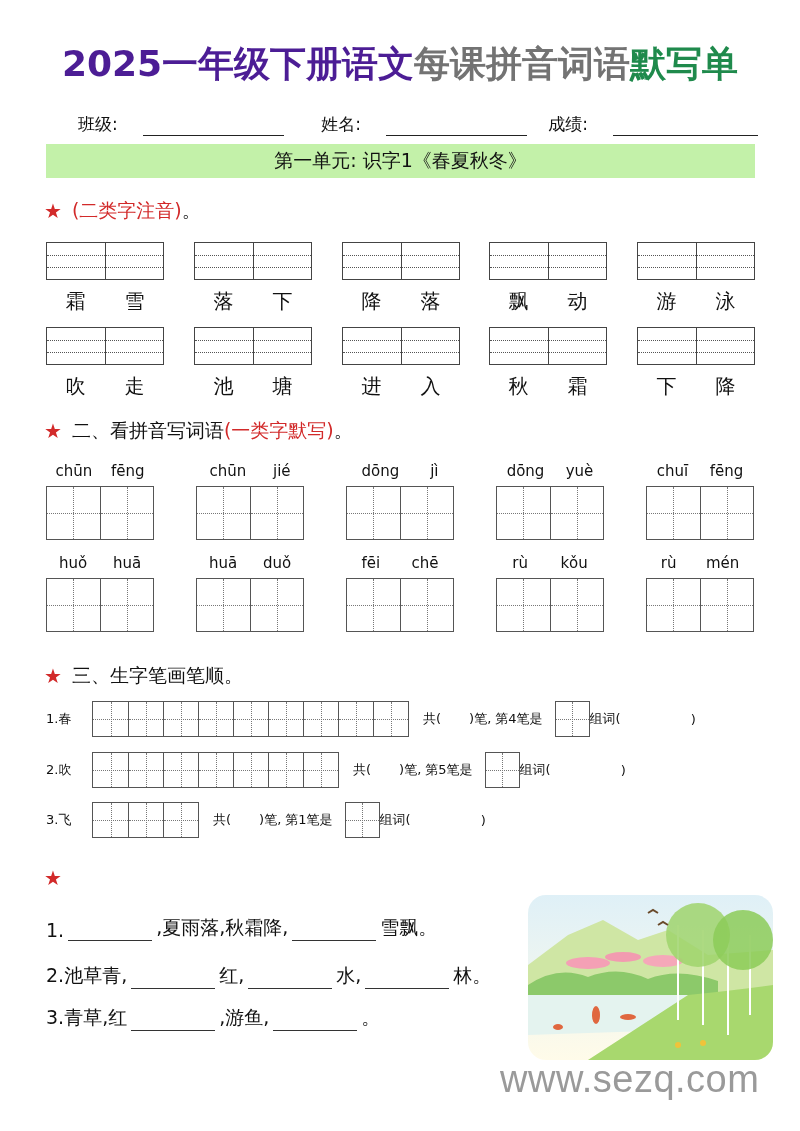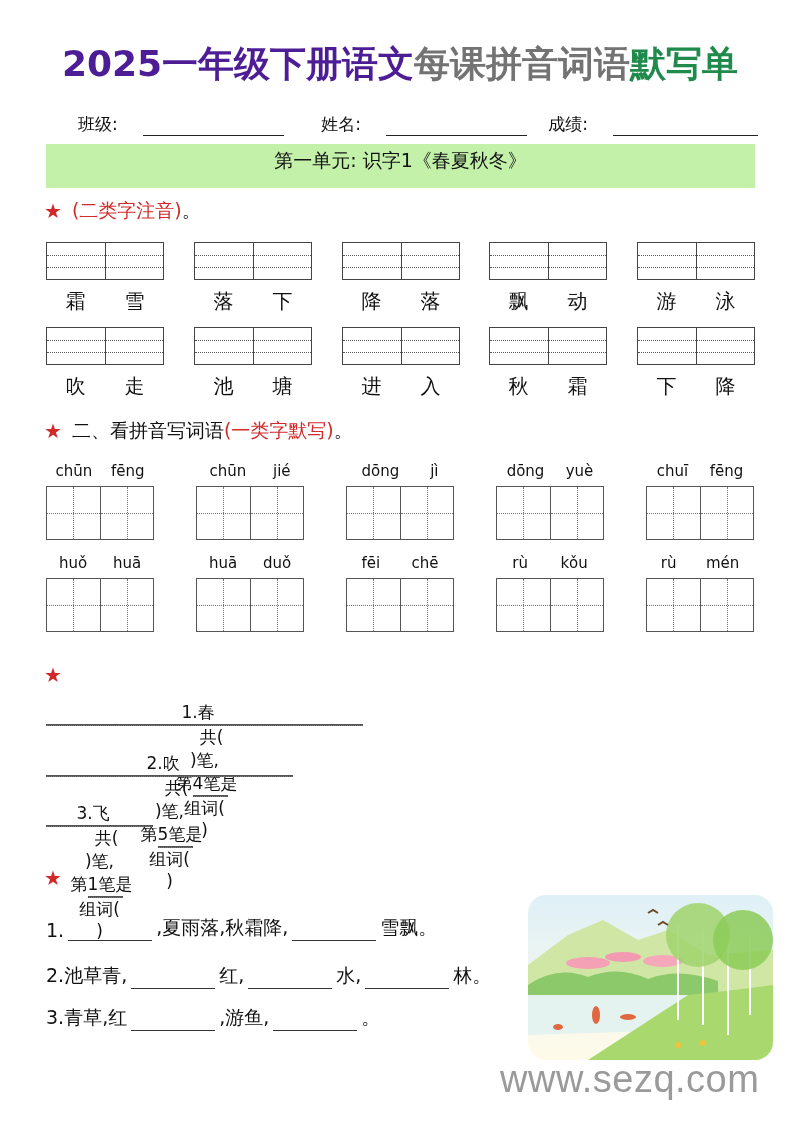--- a/index.html
+++ b/index.html
@@ -9,21 +9,21 @@
   .title { position: absolute; top: 40px; left: 0; width: 800px; text-align: center;
     font-family: "DejaVu Sans", sans-serif; font-weight: bold; font-size: 36px; letter-spacing: 0px; white-space: nowrap; }
   .title .t-black { color: #4c1d95; }
   .title .t-red { color: #737373; }
   .title .t-green { color: #1f8a4c; }
 
   .info-row { position: absolute; top: 110px; left: 78px; width: 680px; height: 26px; font-size: 17px; display: flex; align-items: flex-end; gap: 19px; }
   .info-row .lbl { white-space: nowrap; }
   .info-row .line { border-bottom: 1.5px solid #222; height: 20px; }
 
-  .unit-bar { position: absolute; top: 144px; left: 46px; width: 709px; height: 44px; background: #c3f1a9;
+  .unit-bar { position: absolute; top: 144px; left: 46px; width: 709px; height: 34px; background: #c3f1a9;
     text-align: center; font-size: 19px; line-height: 32px; }
 
   .sec-head { position: absolute; left: 44px; font-size: 19px; white-space: nowrap; display: flex; align-items: center; }
   .sec-head .star { color: #d22a2a; font-size: 20px; margin-right: 10px; }
   .sec-head .red { color: #d22a2a; }
 
   
   .py-box { position: absolute; width: 118px; height: 38px; border: 1.5px solid #444; display: flex; }
   .py-box .cell { flex: 1; position: relative; }
   .py-box .cell + .cell { border-left: 1.5px solid #444; }
@@ -32,21 +32,21 @@
 
   
   .tz-pair { position: absolute; width: 108px; height: 54px; border: 1.5px solid #555; display: flex; }
   .tz-cell { flex: 1; position: relative; }
   .tz-cell + .tz-cell { border-left: 1.5px solid #555; }
   .tz-cell .vh { position: absolute; top: 0; bottom: 0; left: 50%; border-left: 1px dotted #777; }
   .tz-cell .hh { position: absolute; left: 0; right: 0; top: 50%; border-top: 1px dotted #777; }
   .py-lbl { position: absolute; width: 108px; display: flex; justify-content: space-around; font-size: 15px; }
 
   
-  .stroke-row { position: absolute; left: 46px; height: 36px; display: flex; align-items: center; font-size: 17px; white-space: nowrap; flex-direction: column; }
+  .stroke-row { position: absolute; left: 46px; height: 36px; display: flex; align-items: center; font-size: 13px; white-space: nowrap; }
   .stroke-row .num { width: 46px; }
   .strip { display: flex; border: 1.5px solid #555; height: 36px; }
   .strip .sc { width: 35px; height: 100%; position: relative; }
   .strip .sc + .sc { border-left: 1.5px solid #555; }
   .strip .sc .vh { position: absolute; top: 0; bottom: 0; left: 50%; border-left: 1px dotted #777; }
   .strip .sc .hh { position: absolute; left: 0; right: 0; top: 50%; border-top: 1px dotted #777; }
   .single { width: 35px; height: 36px; border: 1.5px solid #555; position: relative; display: inline-block; }
   .single .vh { position: absolute; top: 0; bottom: 0; left: 50%; border-left: 1px dotted #777; }
   .single .hh { position: absolute; left: 0; right: 0; top: 50%; border-top: 1px dotted #777; }
 
@@ -367,20 +367,21 @@
       </div>
       <div class="tz-cell">
         <div class="vh"></div>
         <div class="hh"></div>
       </div>
     </div>
   </div>
 
 <div class="sec-head" style="top:663px;">
   <span class="star">★</span>
+  <span>三、生字笔画笔顺。</span>
 </div>
 <div id="s3">
     <div class="stroke-row" style="top:701px;">
       <span class="num">1.春</span>
       <div class="strip">
         <div class="sc">
           <div class="vh"></div>
           <div class="hh"></div>
         </div>
         <div class="sc">

